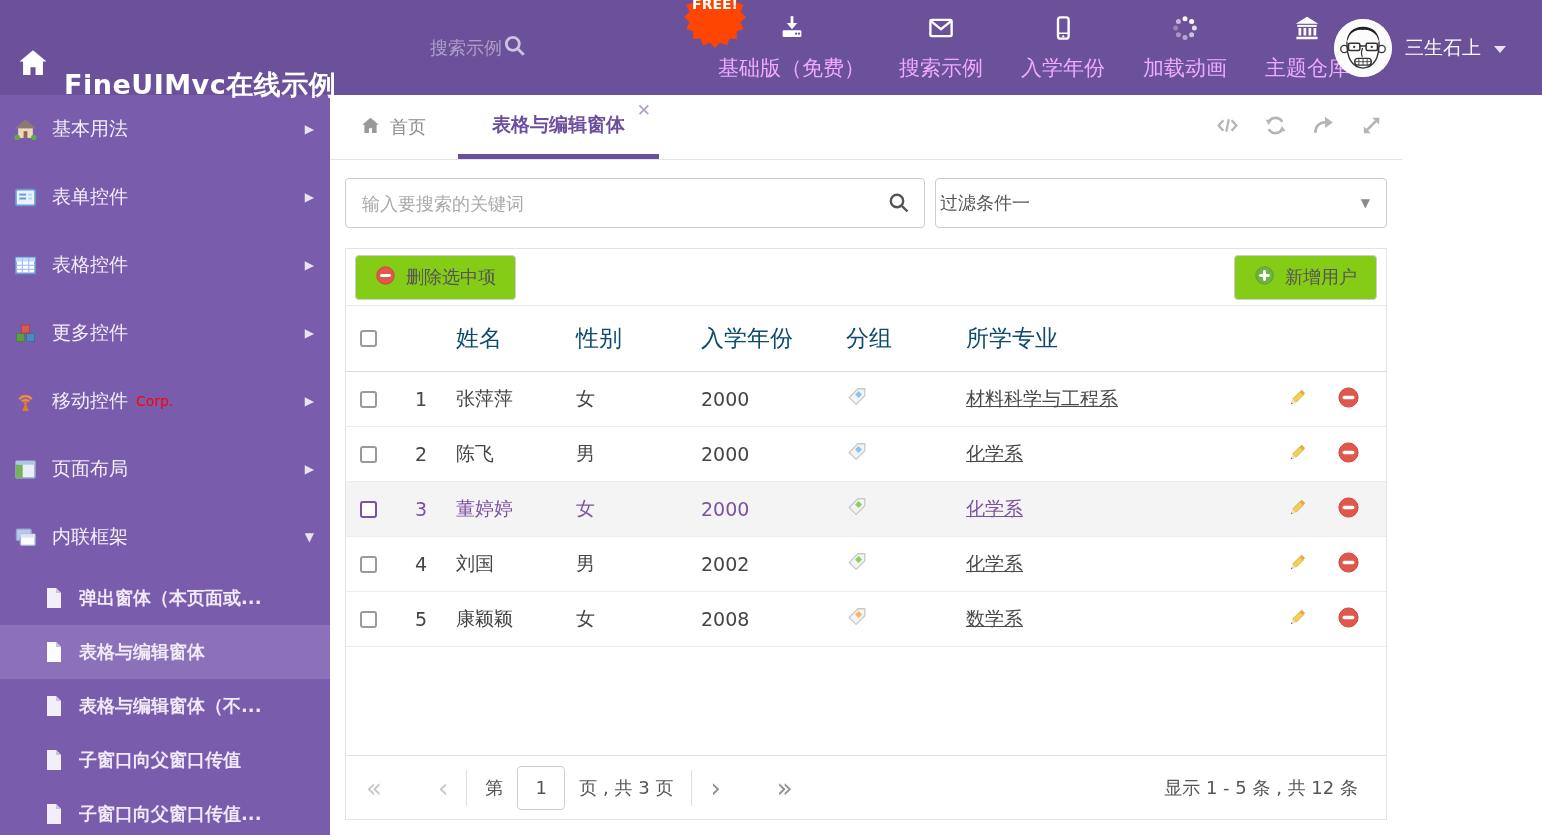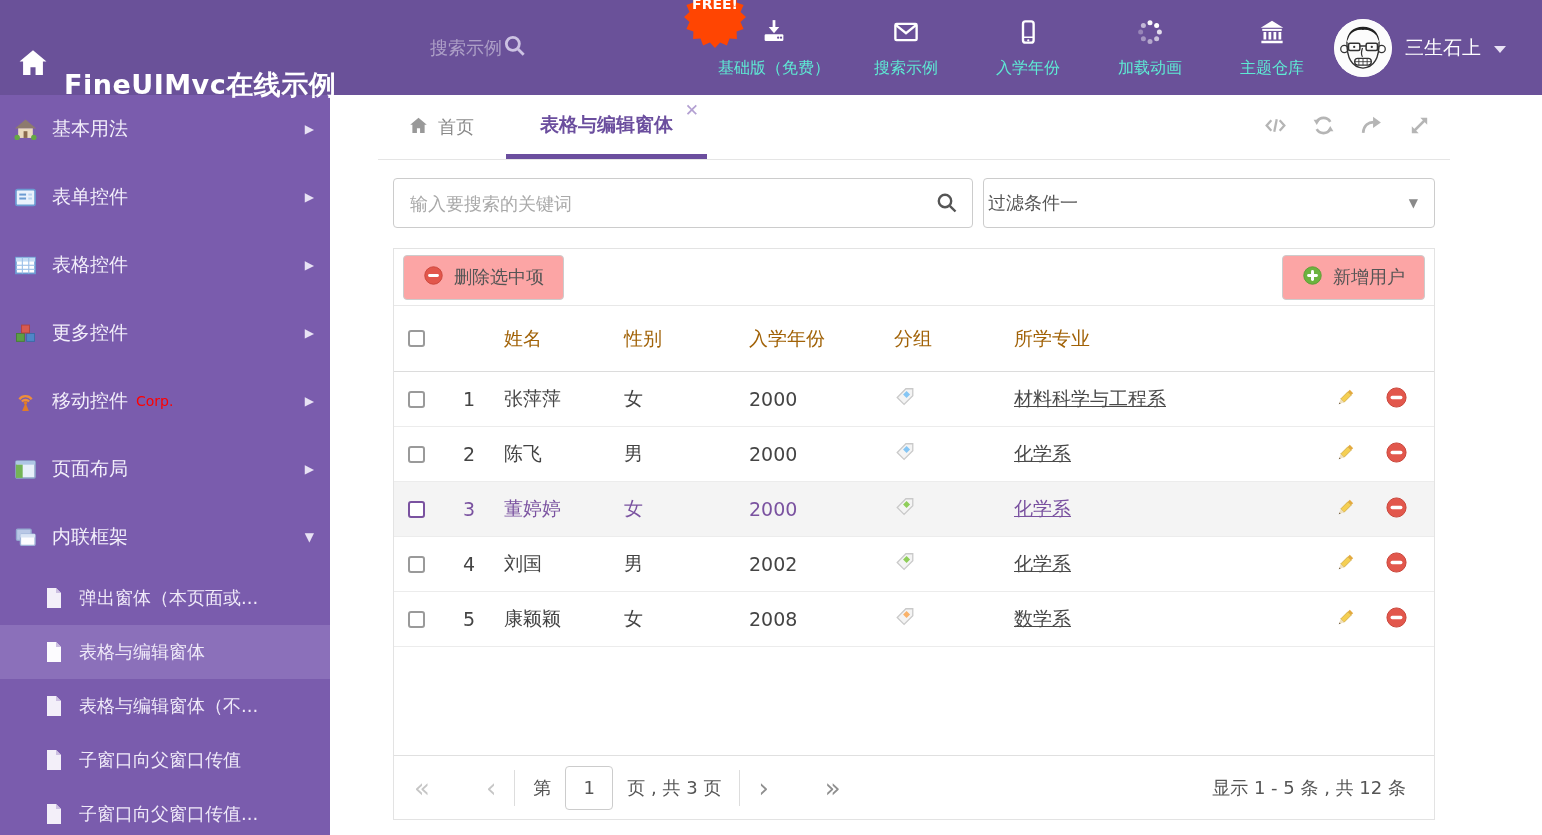--- a/index.html
+++ b/index.html
@@ -8,63 +8,63 @@
   .app { position:relative; width:1542px; height:835px; overflow:hidden; }
 
   
   .header { position:absolute; top:0; left:0; width:1542px; height:95px; background:#6a5199; z-index:5; }
   .logo { position:absolute; left:16px; top:27px; display:flex; align-items:center; gap:14px; cursor:pointer; }
   .logo-title { color:#fff; font-size:27px; font-weight:bold; letter-spacing:0.5px;margin-top:40px; }
   .hdr-search { position:absolute; left:430px; top:0; height:95px; display:flex; align-items:center; }
   .hdr-search-text { color:rgba(255,255,255,0.45); font-size:18px; }
   .hdr-nav { position:absolute; left:718px; top:0; height:95px; display:flex; align-items:center; gap:30px; }
   .hdr-nav-item { display:flex; flex-direction:column; align-items:center; gap:7px; min-width:92px; cursor:pointer; }
-  .hdr-nav-item .lbl { color:#5eead4; font-size:16px; white-space:nowrap; }
+  .hdr-nav-item .lbl { color:#f0abfc; font-size:21px; white-space:nowrap; }
   .free-badge { position:absolute; left:684px; top:-14px; width:62px; height:62px; z-index:6; }
   .free-badge .txt { position:absolute; left:0; top:10px; width:62px; text-align:center; color:#fff; font-size:14px; font-weight:bold; }
   .user { position:absolute; left:1334px; top:0; height:95px; display:flex; align-items:center; gap:13px; cursor:pointer; }
   .avatar { width:58px; height:58px; border-radius:50%; background:#fff; overflow:hidden; flex:0 0 auto; }
   .user-name { color:#fff; font-size:19px; }
   .caret-down { width:0; height:0; border-left:6px solid transparent; border-right:6px solid transparent; border-top:7px solid #e9e2f5; margin-top:3px; }
 
   
   .sidebar { position:absolute; top:95px; left:0; width:330px; height:740px; background:#7a5cad; overflow:hidden; }
   .side-item { height:68px; display:flex; align-items:center; padding:0 16px 0 12px; color:#f2eefa; font-size:19px; cursor:pointer; }
   .side-item .sicon { width:27px; height:27px; margin-right:13px; flex:0 0 auto; }
   .side-item .arrow { margin-left:auto; font-size:12px; color:#e8e2f4; }
   .corp { color:#ff0000; font-size:14px; margin-left:8px; }
-  .side-sub { height:54px; display:flex; align-items:center; padding:0 16px 0 44px; color:#efe9f8; font-size:18px; cursor:pointer; white-space:nowrap; }
+  .side-sub { height:54px; display:flex; align-items:center; padding:0 16px 0 44px; color:#efe9f8; font-size:18px; cursor:pointer; white-space:nowrap;font-weight:bold; }
   .side-sub .ficon { width:20px; height:22px; margin-right:15px; flex:0 0 auto; }
   .side-sub.selected { background:#8b70ba; }
 
   
-  .content { position:absolute; top:95px; left:330px; width:1072px; height:740px; background:#fff;margin-left:48px; }
+  .content { position:absolute; top:95px; left:330px; width:1072px; height:740px; background:#fff; }
 
   .tabbar { position:relative; height:65px; border-bottom:1px solid #e5e5e5; display:flex; align-items:stretch; padding-left:30px; }
   .tab-home { display:flex; align-items:center; gap:9px; color:#8a8a8a; font-size:18px; margin-right:32px; cursor:pointer; }
   .tab-active { position:relative; display:flex; align-items:center; padding:0 34px; color:#6b4e9e; font-size:19px; font-weight:bold; border-bottom:5px solid #6b4e9e; cursor:pointer; }
   .tab-close { position:absolute; top:7px; right:8px; color:#b3a0d2; font-size:17px; font-weight:bold; line-height:1; cursor:pointer; }
   .ct-tools { position:absolute; right:18px; top:0; height:65px; display:flex; align-items:center; gap:23px; }
   .ct-tools svg { cursor:pointer; }
 
   .filter-row { display:flex; gap:10px; margin:18px 15px 0 15px; height:50px; }
   .search-box { position:relative; flex:0 0 580px; }
   .search-box input { width:100%; height:50px; border:1px solid #ccc; border-radius:4px; padding:0 48px 0 16px; font-size:18px; color:#444; font-family:inherit; outline:none; }
   .search-box input::placeholder { color:#a9a9a9; }
   .search-box .mag { position:absolute; right:14px; top:13px; }
   .select-box { position:relative; flex:1; border:1px solid #ccc; border-radius:4px; display:flex; align-items:center; padding:0 4px; color:#555; font-size:18px; cursor:pointer; }
   .select-box .sel-caret { position:absolute; right:16px; color:#8a8a8a; font-size:12px; }
 
   .panel { position:absolute; left:15px; right:15px; top:153px; bottom:15px; border:1px solid #e3e3e3; display:flex; flex-direction:column; background:#fff; }
   .panel-toolbar { height:57px; border-bottom:1px solid #e8e8e8; display:flex; align-items:center; padding:0 9px; }
-  .btn { height:45px; display:inline-flex; align-items:center; gap:10px; padding:0 19px; border:1px solid #ccc; border-radius:4px; background:#fca5a5; font-size:18px; color:#555; font-family:inherit; cursor:pointer; }
+  .btn { height:45px; display:inline-flex; align-items:center; gap:10px; padding:0 19px; border:1px solid #ccc; border-radius:4px; background:#84cc16; font-size:18px; color:#555; font-family:inherit; cursor:pointer; }
   .btn-add { margin-left:auto; }
 
   .tbl-hdr, .tbl-row { display:grid; grid-template-columns:45px 60px 120px 125px 145px 120px 1fr 130px; align-items:center; }
-  .tbl-hdr { height:66px; border-bottom:1px solid #dcdcdc; color:#a16207; font-size:19px; }
+  .tbl-hdr { height:66px; border-bottom:1px solid #dcdcdc; color:#0c4a6e; font-size:23px; }
   .tbl-row { height:55px; border-bottom:1px solid #ececec; color:#444; font-size:19px; }
   .cell-chk { padding-left:14px; }
   .checkbox { width:17px; height:17px; border:2px solid #9a9a9a; border-radius:3px; background:#fff; cursor:pointer; }
   .cell-idx { text-align:center; }
   .cell-pad { padding-left:5px; }
   .link { color:#4a4a4a; text-decoration:underline; cursor:pointer; }
   .cell-actions { display:flex; justify-content:flex-end; gap:28px; padding-right:26px; }
   .cell-actions svg { cursor:pointer; }
   .tbl-row.selected { background:#f4f4f4; color:#7a52a0; }
   .tbl-row.selected .checkbox { border-color:#7a52a0; }

